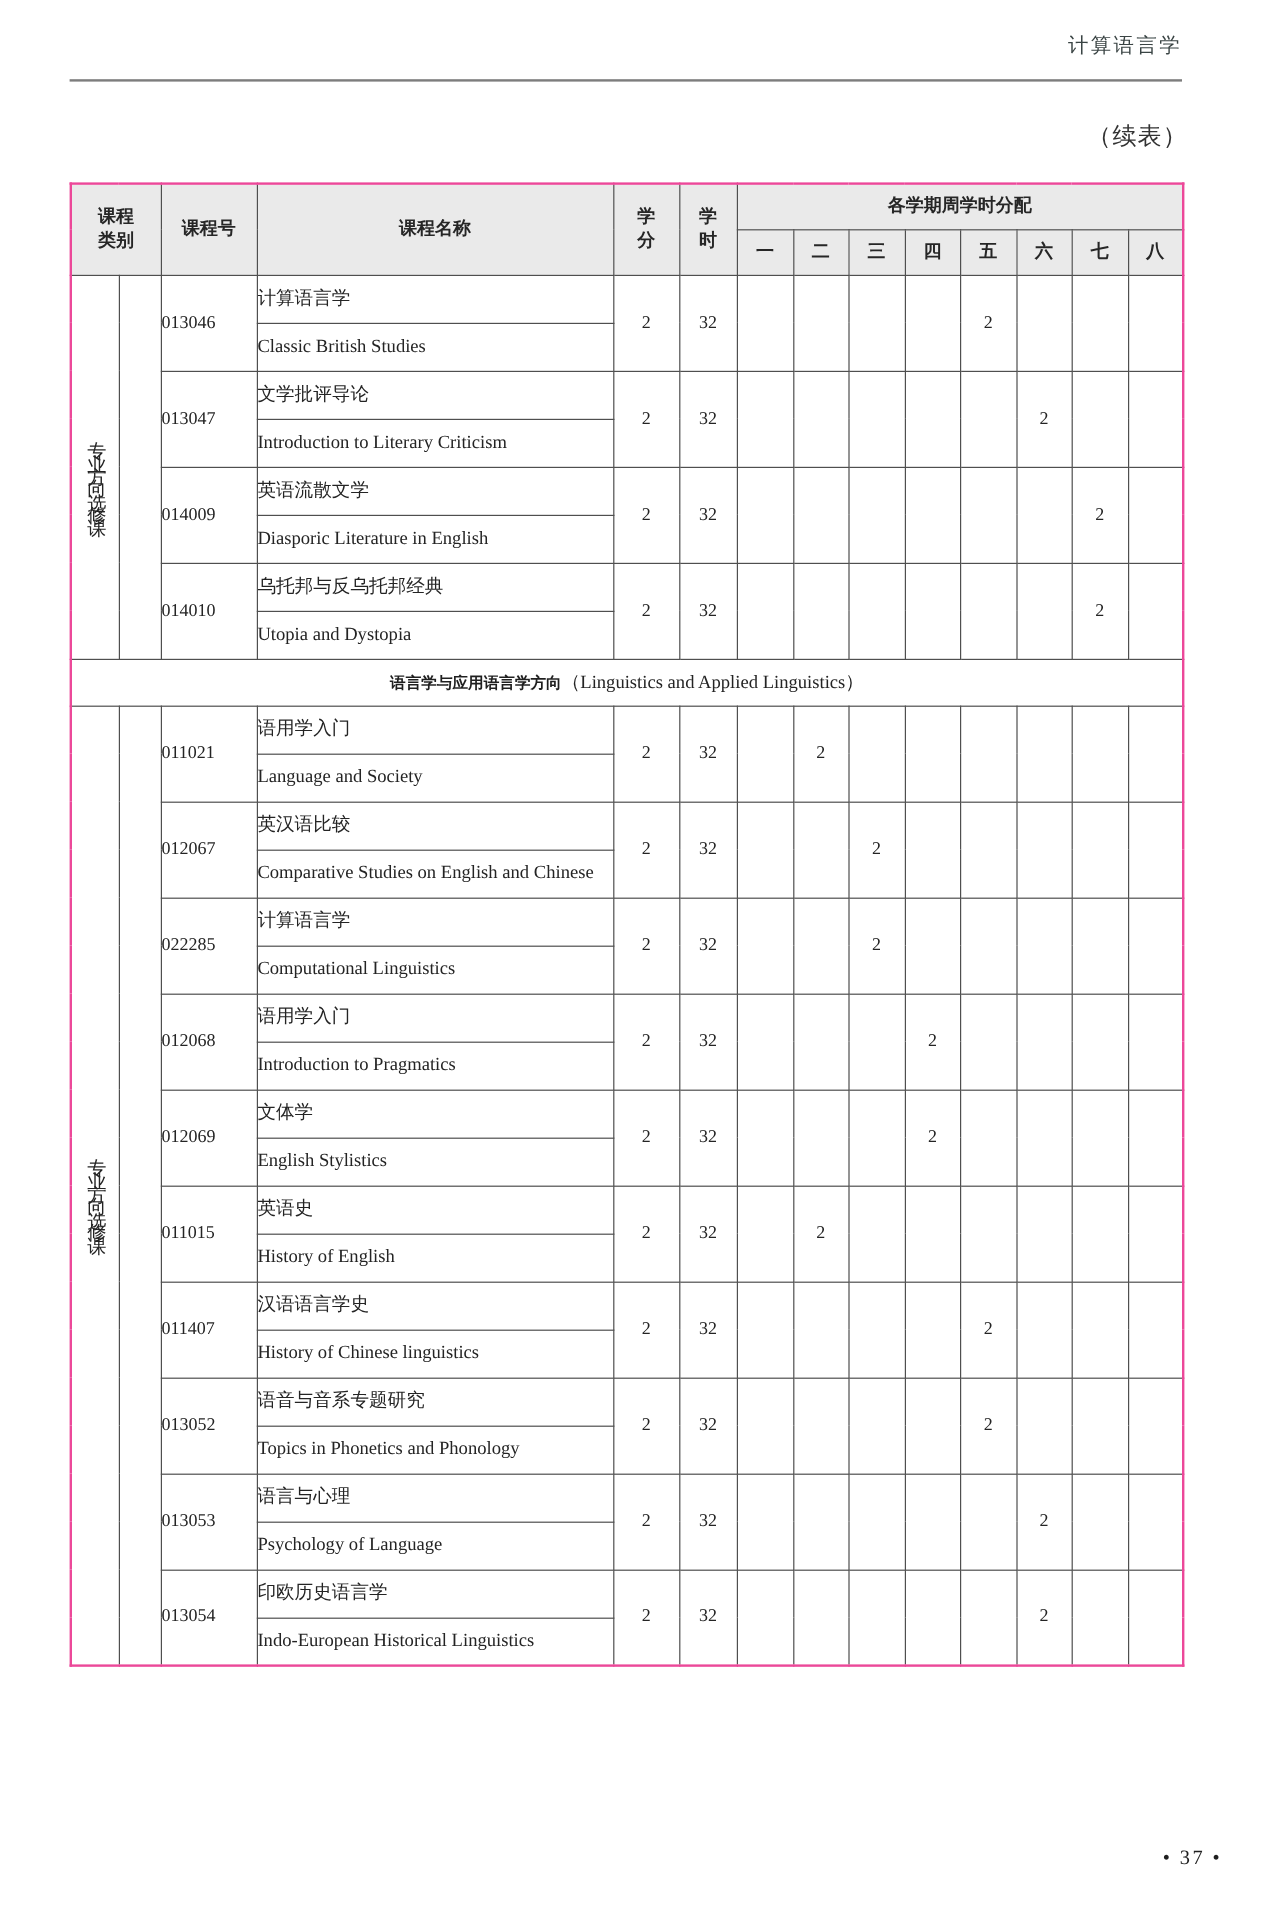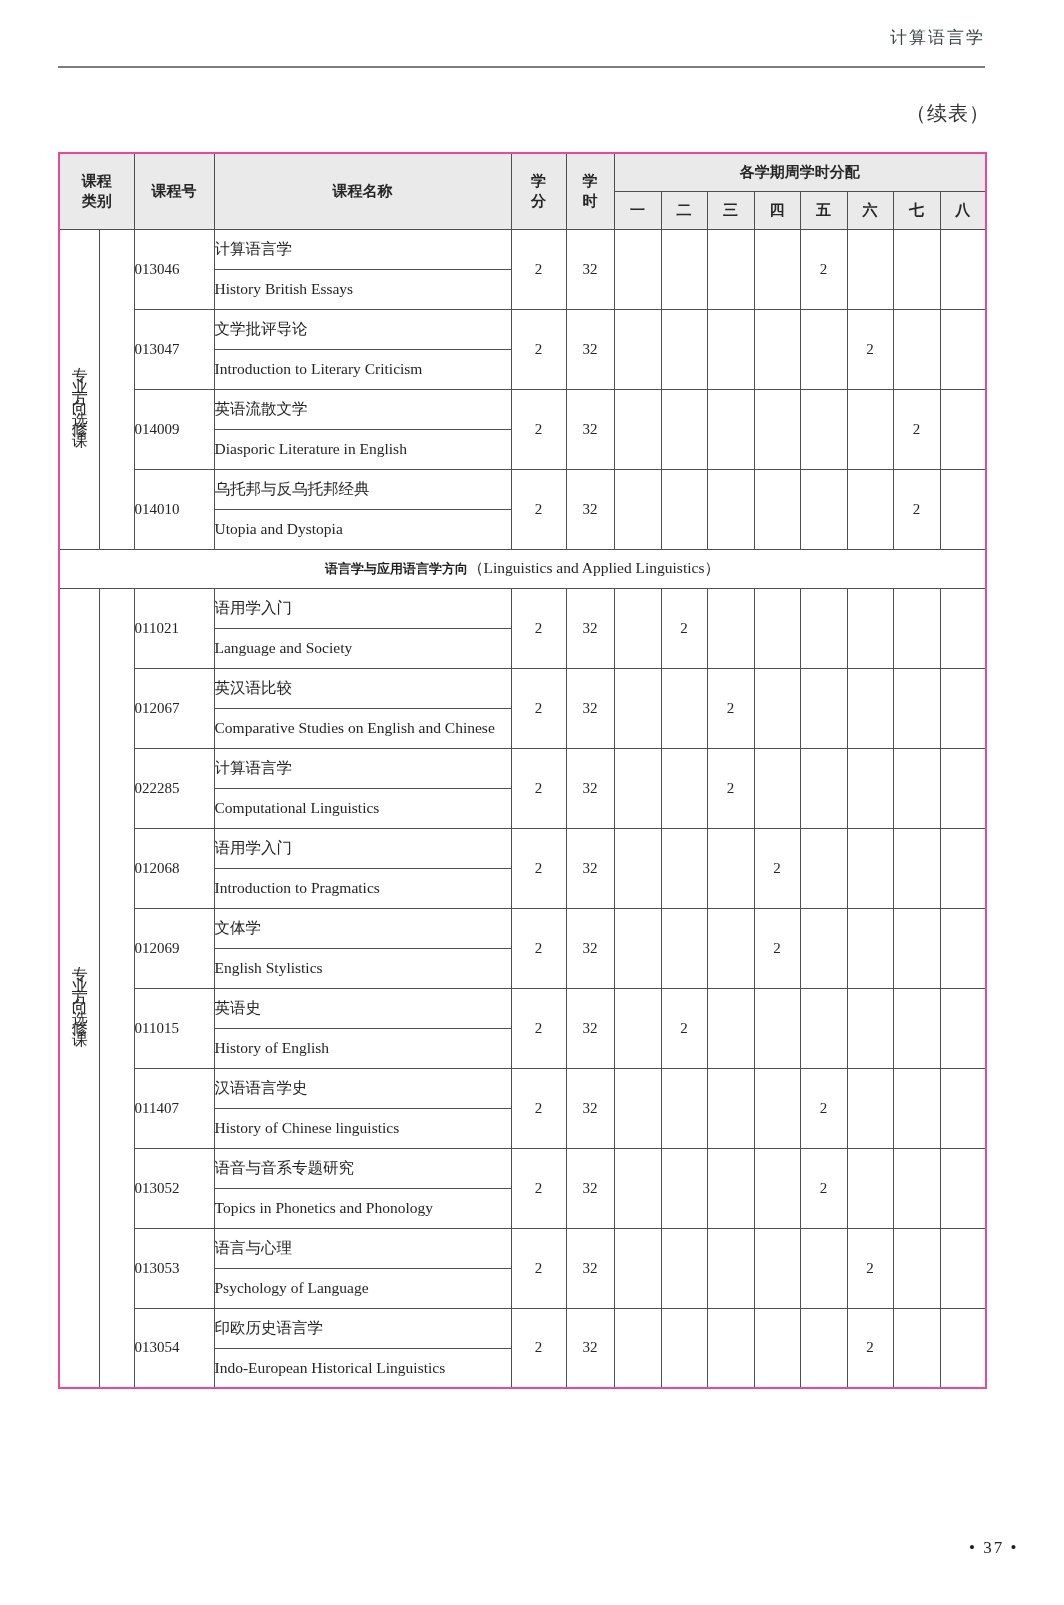--- a/index.html
+++ b/index.html
@@ -132,21 +132,21 @@
           <td class="sem-cell" rowspan="2"></td>
           <td class="sem-cell" rowspan="2"></td>
           <td class="sem-cell" rowspan="2"></td>
           <td class="sem-cell" rowspan="2"></td>
           <td class="sem-cell" rowspan="2">2</td>
           <td class="sem-cell" rowspan="2"></td>
           <td class="sem-cell" rowspan="2"></td>
           <td class="sem-cell" rowspan="2"></td>
         </tr>
         <tr class="en-row">
-          <td class="name-en">History British Essays</td>
+          <td class="name-en">Classic British Studies</td>
         </tr>
         <tr class="cn-row">
           <td class="no-cell" rowspan="2">013047</td>
           <td class="name-cn">文学批评导论</td>
           <td class="cr-cell" rowspan="2">2</td>
           <td class="hr-cell" rowspan="2">32</td>
           <td class="sem-cell" rowspan="2"></td>
           <td class="sem-cell" rowspan="2"></td>
           <td class="sem-cell" rowspan="2"></td>
           <td class="sem-cell" rowspan="2"></td>

